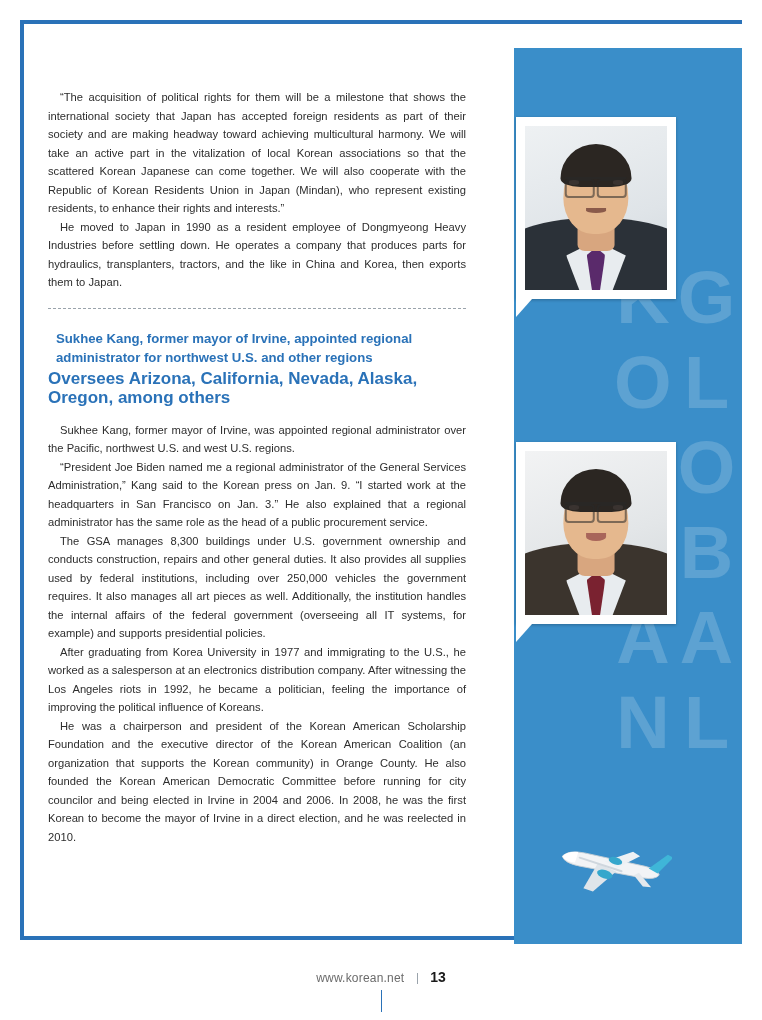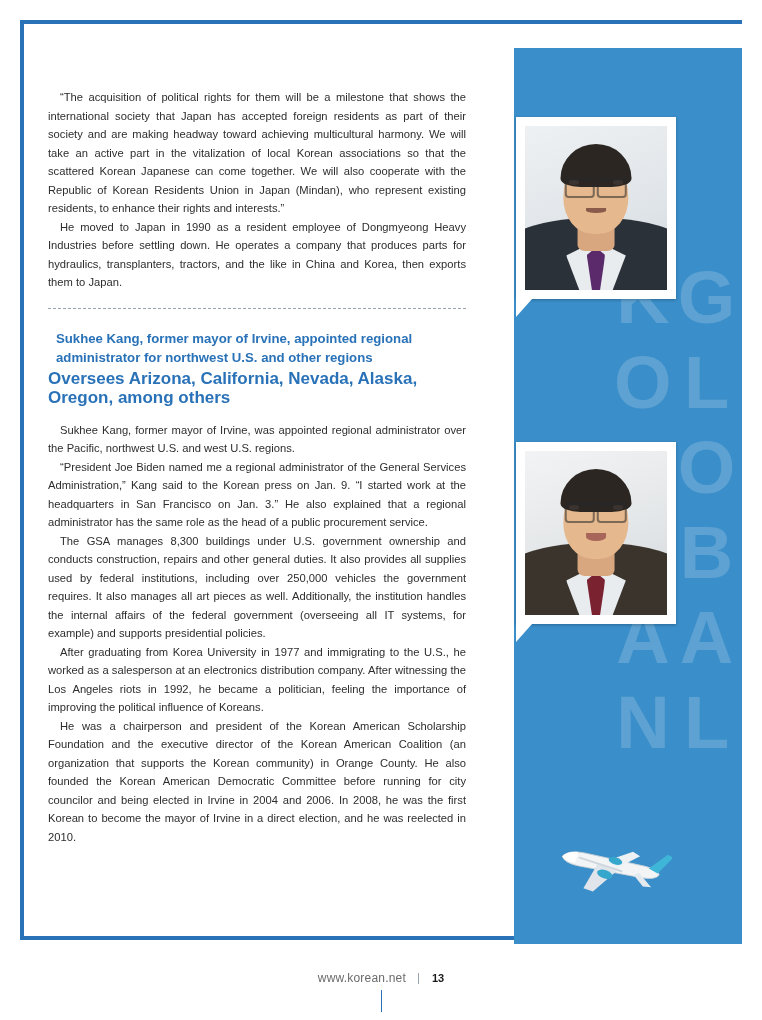--- a/index.html
+++ b/index.html
@@ -256,21 +256,21 @@
   }
   .footer .sep {
     display: inline-block;
     width: 1px;
     height: 11px;
     background: #9aa3ab;
     margin: 0 8px;
     vertical-align: -2px;
   }
   .footer .pageno {
-    font-size: 11px;
+    font-size: 14px;
     font-weight: bold;
     color: #1a1a1a;
   }
   .footer-tick {
     position: absolute;
     left: 381px;
     top: 990px;
     width: 1px;
     height: 22px;
     background: #2a72b8;

